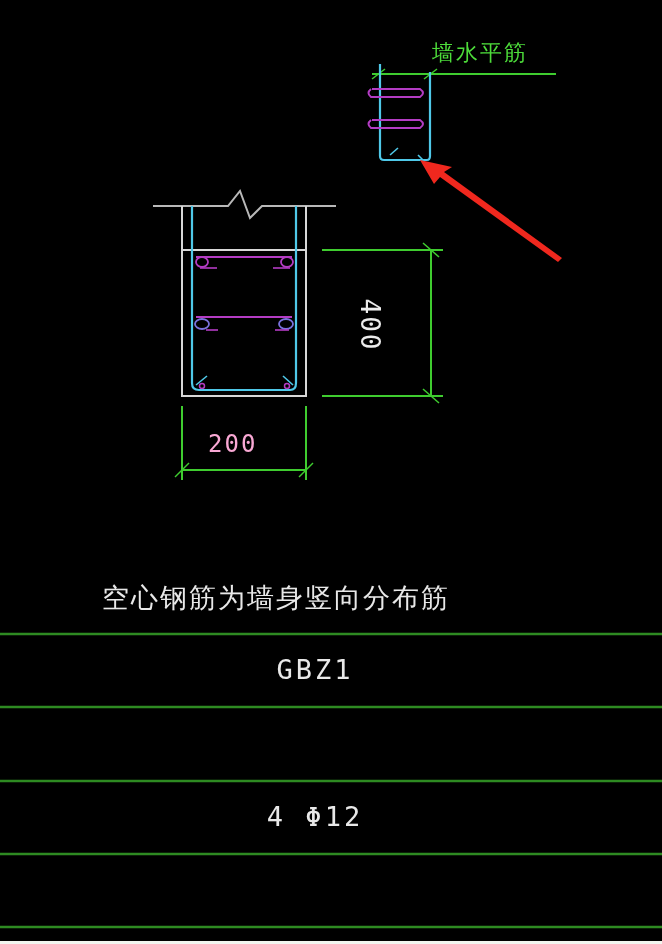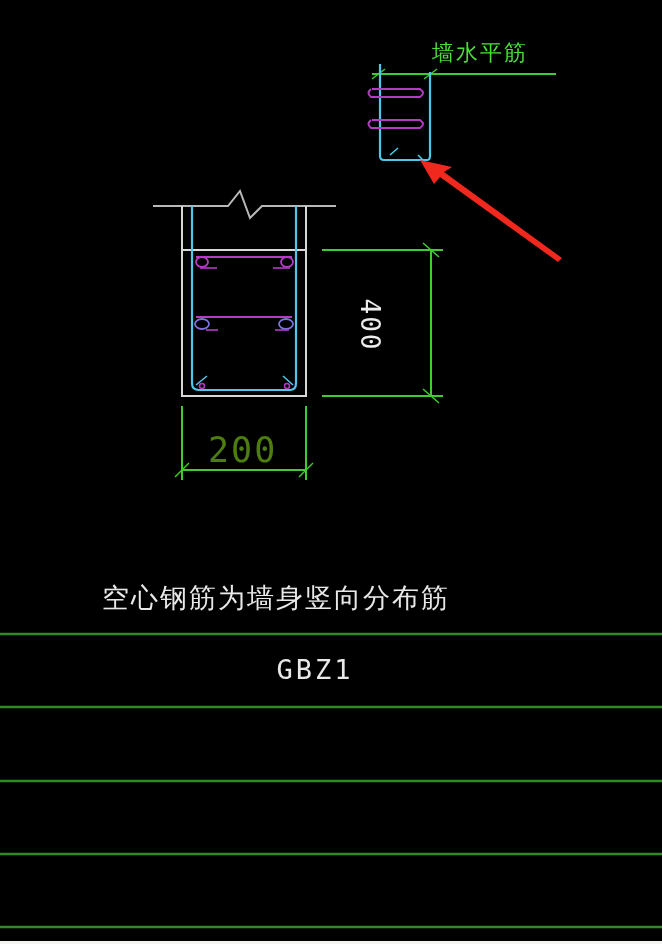--- a/index.html
+++ b/index.html
@@ -7,21 +7,21 @@
   .canvas { position: absolute; left: 0; top: 0; width: 662px; height: 944px; background: #000; }
   svg.drawing { position: absolute; left: 0; top: 0; }
   .txt { position: absolute; color: #e8e8e8; white-space: nowrap; text-align: center; }
   .cad-label { font-family: Liberation Sans, sans-serif; }
   .title-text { left: 0; width: 552px; top: 580px; font-size: 27px; letter-spacing: 2px; }
   .row-text { left: 0; width: 630px; font-family: "DejaVu Sans Mono", monospace; font-size: 27px; letter-spacing: 3px; font-weight: 300; }
   .row1 { top: 654px; }
   .row2 { top: 727px; letter-spacing: 4px; }
   .row3 { top: 801px; }
   .row4 { top: 873px; }
-  .dim-200 { left: 208px; top: 430px; font-family: "DejaVu Sans Mono", monospace; font-size: 35px; color: #4d7c0f; letter-spacing: 2px; }
+  .dim-200 { left: 208px; top: 430px; font-family: "DejaVu Sans Mono", monospace; font-size: 24px; color: #f9a8d4; letter-spacing: 2px; }
   .dim-400 { left: 340px; top: 310px; font-size: 26px; font-family: "DejaVu Sans Mono", monospace; color: #ececec; transform: rotate(90deg); transform-origin: center; width: 60px; letter-spacing: 2px; }
   .note-label { left: 432px; top: 38px; font-size: 22px; color: #4ddc3a; letter-spacing: 2px; }
   .bottom-strip { position: absolute; left: 0; top: 941px; width: 662px; height: 3px; background: #f2f5ef; }
 </style>
 </head>
 <body>
 
 <div class="canvas">
 
   <svg class="drawing" width="662" height="944" viewBox="0 0 662 944">
@@ -96,15 +96,16 @@
       <line x1="0" y1="927" x2="662" y2="927" stroke="#2e8a22" stroke-width="2.5"></line>
     </g>
   </svg>
 
   <div class="txt cad-label note-label">墙水平筋</div>
   <div class="txt dim-200">200</div>
   <div class="txt dim-400">400</div>
 
   <div class="txt title-text">空心钢筋为墙身竖向分布筋</div>
   <div class="txt row-text row1">GBZ1</div>
+  <div class="txt row-text row3">4 Φ12</div>
 
   <div class="bottom-strip"></div>
 </div>
 
 </body></html>

